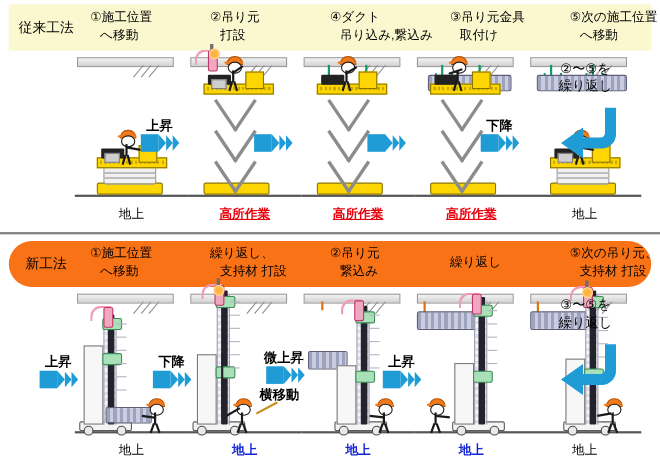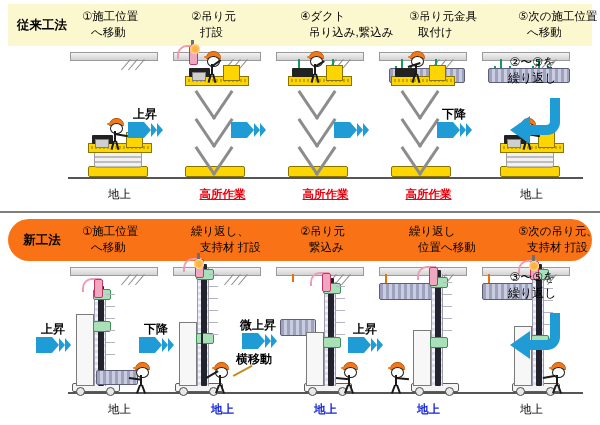--- a/index.html
+++ b/index.html
@@ -12,21 +12,21 @@
   .sec-top{top:0;height:210px;}
   .sec-bot{top:215px;height:210px;}
 
   .hdr{position:absolute;left:8px;top:4px;width:584px;height:42px;
        display:flex;align-items:stretch;}
   .hdr-top{background:#fbf8cf;}
   .hdr-bot{background:#f97316;border-radius:21px;}
   .hdr .cell{flex:0 0 auto;display:flex;flex-direction:column;
              align-items:center;justify-content:center;
              font-size:11.5px;color:#000;line-height:1.35;}
-  .hdr .method{width:68px;font-weight:bold;font-size:12.5px;justify-content:center;}
+  .hdr .method{width:68px;font-weight:normal;font-size:12.5px;justify-content:center;}
   .hdr .step{width:103px;align-items:flex-start;padding-left:6px;}
   .hdr .step span{display:block;}
   .hdr .step .l2{padding-left:9px;}
 
   .divider{position:absolute;left:0;width:600px;height:2px;background:#7f7f7f;}
 
   
   .scene{position:absolute;left:8px;width:584px;top:48px;height:158px;}
   .panel{position:absolute;top:0;width:103px;height:158px;}
   .p0{left:60px;} .p1{left:163px;} .p2{left:266px;}
@@ -410,21 +410,20 @@
       <div class="cell step">
         <span>繰り返し、</span>
         <span class="l2">支持材 打設</span>
       </div>
       <div class="cell step">
         <span>②吊り元</span>
         <span class="l2">繋込み</span>
       </div>
       <div class="cell step">
         <span>繰り返し</span>
-        <span class="l2">位置へ移動</span>
       </div>
       <div class="cell step">
         <span>⑤次の吊り元、</span>
         <span class="l2">支持材 打設</span>
       </div>
     </div>
 
     <div class="scene">
 
       <div class="panel p0">

